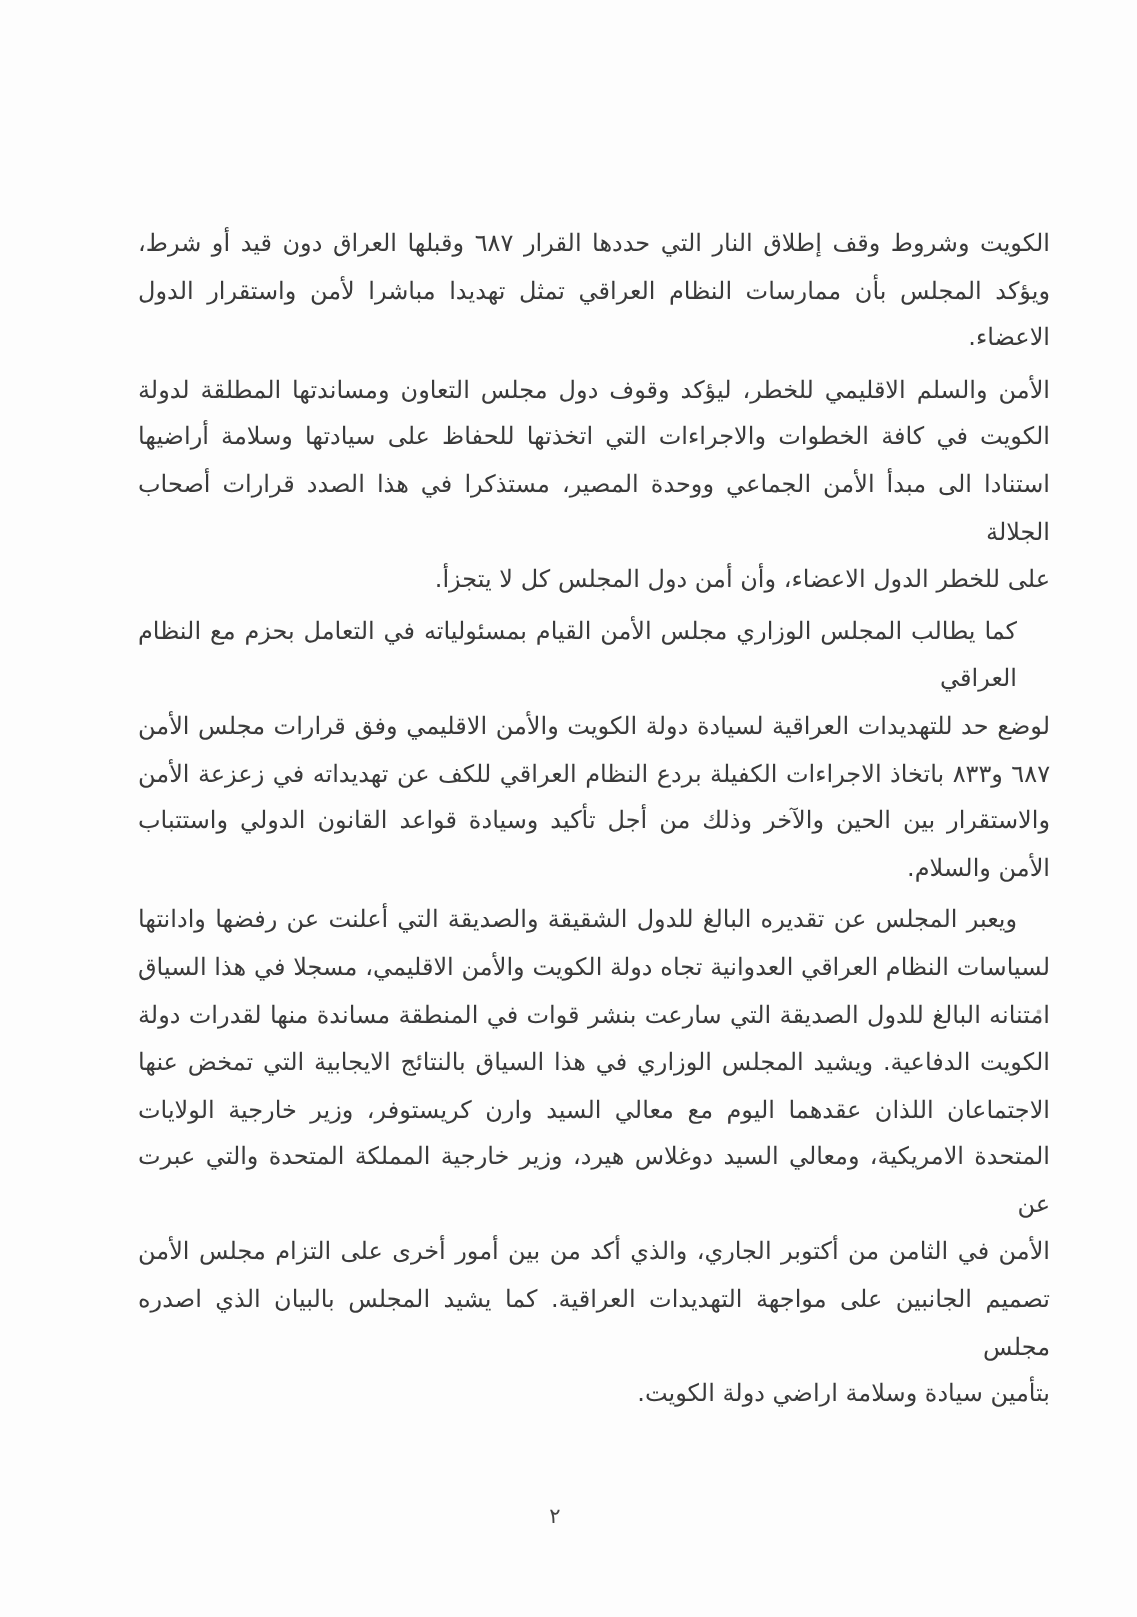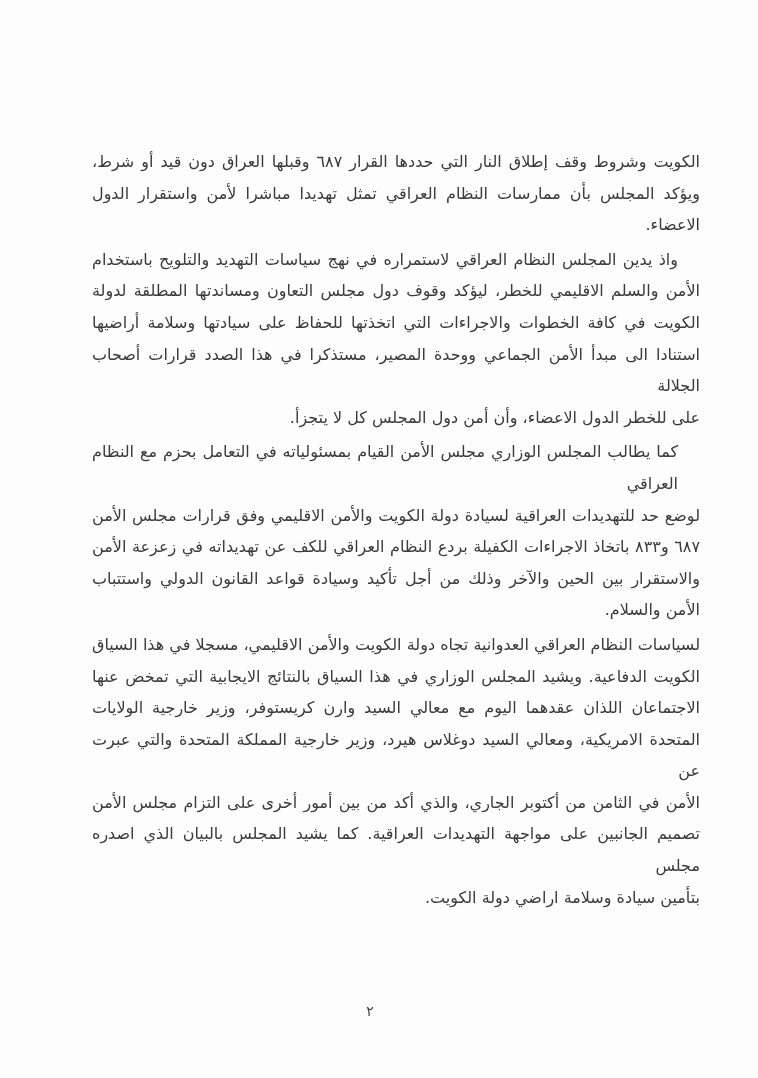--- a/index.html
+++ b/index.html
@@ -69,37 +69,38 @@
 <div class="page">
 
   <div class="textblock">
 
     <div class="paragraph">
       <div class="line">الكويت وشروط وقف إطلاق النار التي حددها القرار ٦٨٧ وقبلها العراق دون قيد أو شرط،</div>
       <div class="line last">ويؤكد المجلس بأن ممارسات النظام العراقي تمثل تهديدا مباشرا لأمن واستقرار الدول الاعضاء.</div>
     </div>
 
     <div class="paragraph">
-      <div class="line first">واذ يدين المجلس النظام العراقي لاستمراره في نهج سياسات التهديد والتلويح باستخدام</div>
       <div class="line">الأمن والسلم الاقليمي للخطر، ليؤكد وقوف دول مجلس التعاون ومساندتها المطلقة لدولة</div>
       <div class="line">الكويت في كافة الخطوات والاجراءات التي اتخذتها للحفاظ على سيادتها وسلامة أراضيها</div>
       <div class="line">استنادا الى مبدأ الأمن الجماعي ووحدة المصير، مستذكرا في هذا الصدد قرارات أصحاب الجلالة</div>
       <div class="line last">على للخطر الدول الاعضاء، وأن أمن دول المجلس كل لا يتجزأ.</div>
     </div>
 
     <div class="paragraph">
       <div class="line first">كما يطالب المجلس الوزاري مجلس الأمن القيام بمسئولياته في التعامل بحزم مع النظام العراقي</div>
       <div class="line">لوضع حد للتهديدات العراقية لسيادة دولة الكويت والأمن الاقليمي وفق قرارات مجلس الأمن</div>
       <div class="line">٦٨٧ و٨٣٣ باتخاذ الاجراءات الكفيلة بردع النظام العراقي للكف عن تهديداته في زعزعة الأمن</div>
       <div class="line">والاستقرار بين الحين والآخر وذلك من أجل تأكيد وسيادة قواعد القانون الدولي واستتباب</div>
       <div class="line last">الأمن والسلام.</div>
     </div>
 
     <div class="paragraph">
+      <div class="line first">ويعبر المجلس عن تقديره البالغ للدول الشقيقة والصديقة التي أعلنت عن رفضها وادانتها</div>
       <div class="line">لسياسات النظام العراقي العدوانية تجاه دولة الكويت والأمن الاقليمي، مسجلا في هذا السياق</div>
+      <div class="line">امتنانه البالغ للدول الصديقة التي سارعت بنشر قوات في المنطقة مساندة منها لقدرات دولة</div>
       <div class="line">الكويت الدفاعية. ويشيد المجلس الوزاري في هذا السياق بالنتائج الايجابية التي تمخض عنها</div>
       <div class="line">الاجتماعان اللذان عقدهما اليوم مع معالي السيد وارن كريستوفر، وزير خارجية الولايات</div>
       <div class="line">المتحدة الامريكية، ومعالي السيد دوغلاس هيرد، وزير خارجية المملكة المتحدة والتي عبرت عن</div>
       <div class="line">الأمن في الثامن من أكتوبر الجاري، والذي أكد من بين أمور أخرى على التزام مجلس الأمن</div>
       <div class="line">تصميم الجانبين على مواجهة التهديدات العراقية. كما يشيد المجلس بالبيان الذي اصدره مجلس</div>
       <div class="line last">بتأمين سيادة وسلامة اراضي دولة الكويت.</div>
     </div>
 
   </div>
 

